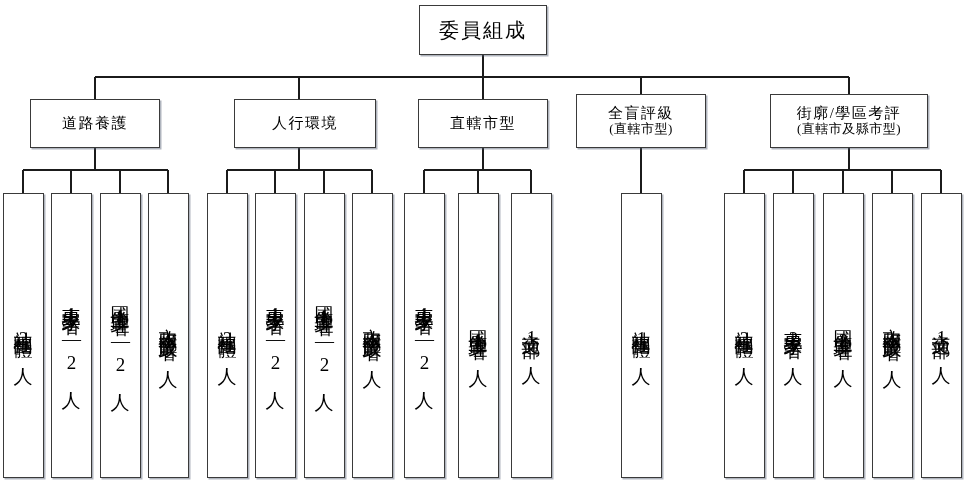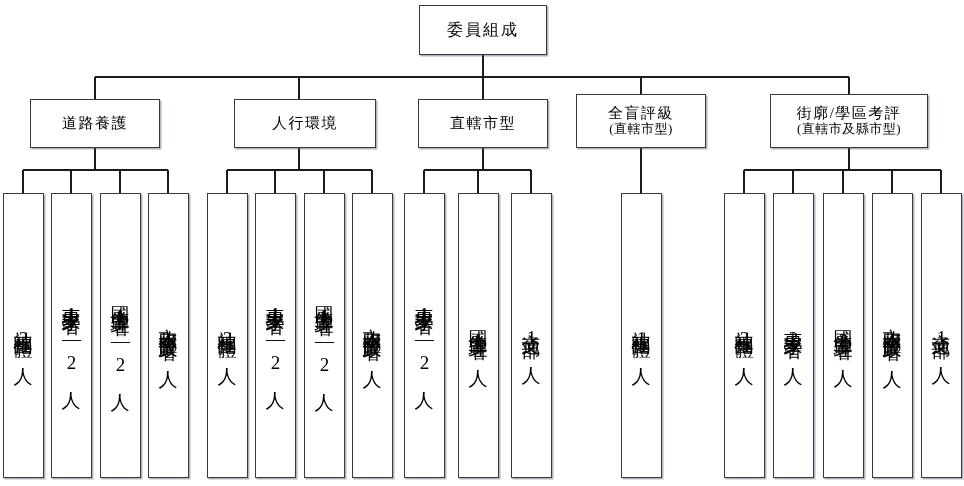--- a/index.html
+++ b/index.html
@@ -32,21 +32,21 @@
     border: 1px solid #3a3a3a;
     background: #ffffff;
     box-shadow: 1.5px 1.5px 0 rgba(80,90,110,0.45);
     display: flex;
     align-items: center;
     justify-content: center;
     text-align: center;
     z-index: 2;
   }
   .node-root {
-    font-size: 16px;
+    font-size: 20px;
     letter-spacing: 2px;
     font-weight: 500;
   }
   .node-cat {
     flex-direction: column;
     line-height: 1.12;
   }
   .cat-main {
     font-size: 15px;
     letter-spacing: 1.5px;

